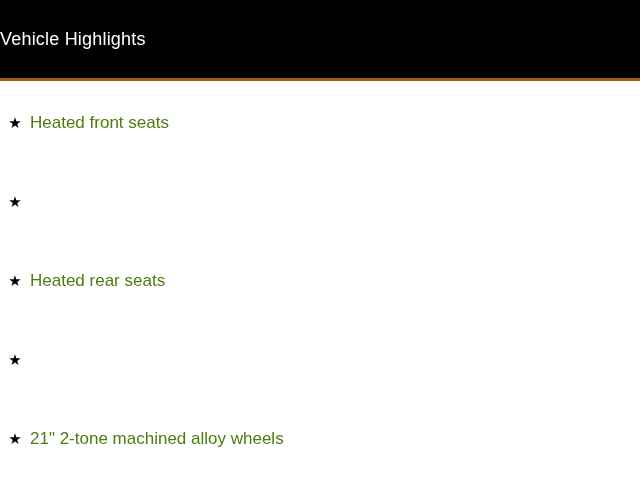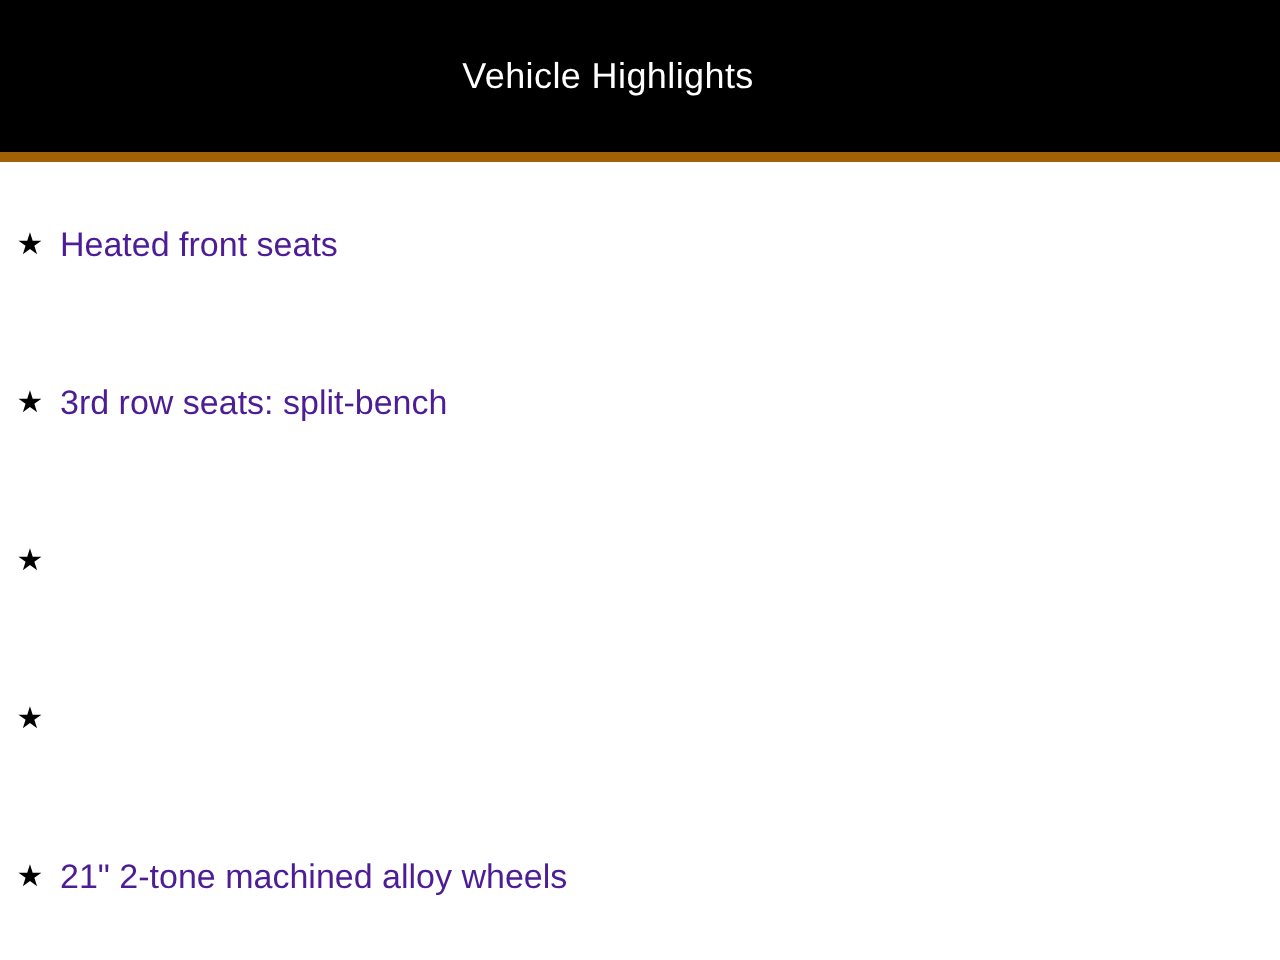--- a/index.html
+++ b/index.html
@@ -10,24 +10,24 @@
     overflow: hidden;
     background: #ffffff;
     font-family: "Liberation Sans", "DejaVu Sans", sans-serif;
   }
 
   .header {
     box-sizing: border-box;
     width: 640px;
     height: 81px;
     background: #000000;
-    border-bottom: 5px solid #a16207;
+    border-bottom: 3px solid #a16207;
     display: flex;
     align-items: center;
-    justify-content: center;
+    justify-content: flex-start;
     padding-right: 32px;
   }
 
   .header-title {
     color: #ffffff;
     font-size: 18px;
     letter-spacing: 0.2px;
     line-height: 1;
   }
 
@@ -50,44 +50,44 @@
     color: #000000;
     width: 14px;
     text-align: center;
     flex: 0 0 auto;
   }
 
   .item-label {
     margin-left: 8px;
     font-size: 17px;
     line-height: 1;
-    color: #4c1d95;
+    color: #4d7c0f;
     white-space: nowrap;
   }
 </style>
 </head>
 <body>
 
 <div class="header">
   <div class="header-title">Vehicle Highlights</div>
 </div>
 
 <ul class="highlights-list">
   <li class="highlight-item">
     <span class="star-icon">★</span>
     <span class="item-label">Heated front seats</span>
   </li>
 
   <li class="highlight-item">
     <span class="star-icon">★</span>
-    <span class="item-label">3rd row seats: split-bench</span>
   </li>
 
   <li class="highlight-item">
     <span class="star-icon">★</span>
+    <span class="item-label">Heated rear seats</span>
   </li>
 
   <li class="highlight-item">
     <span class="star-icon">★</span>
   </li>
 
   <li class="highlight-item">
     <span class="star-icon">★</span>
     <span class="item-label">21" 2-tone machined alloy wheels</span>
   </li>

